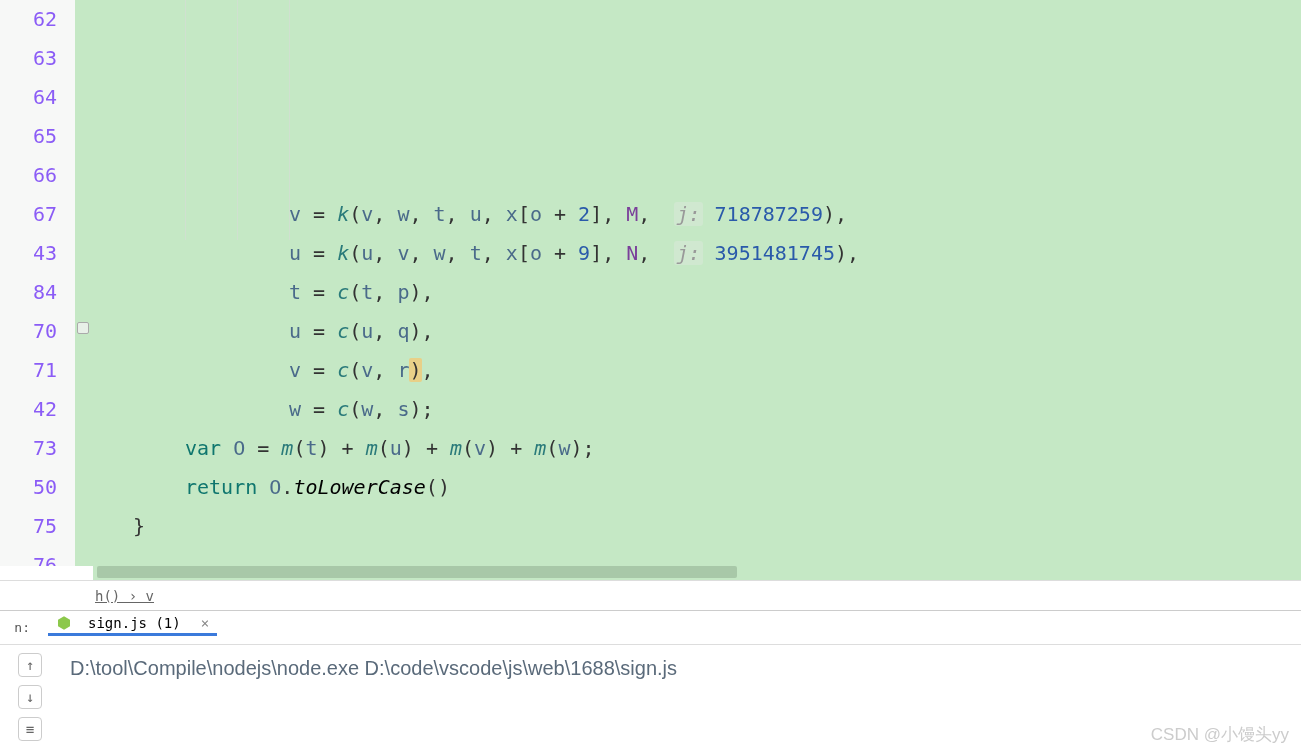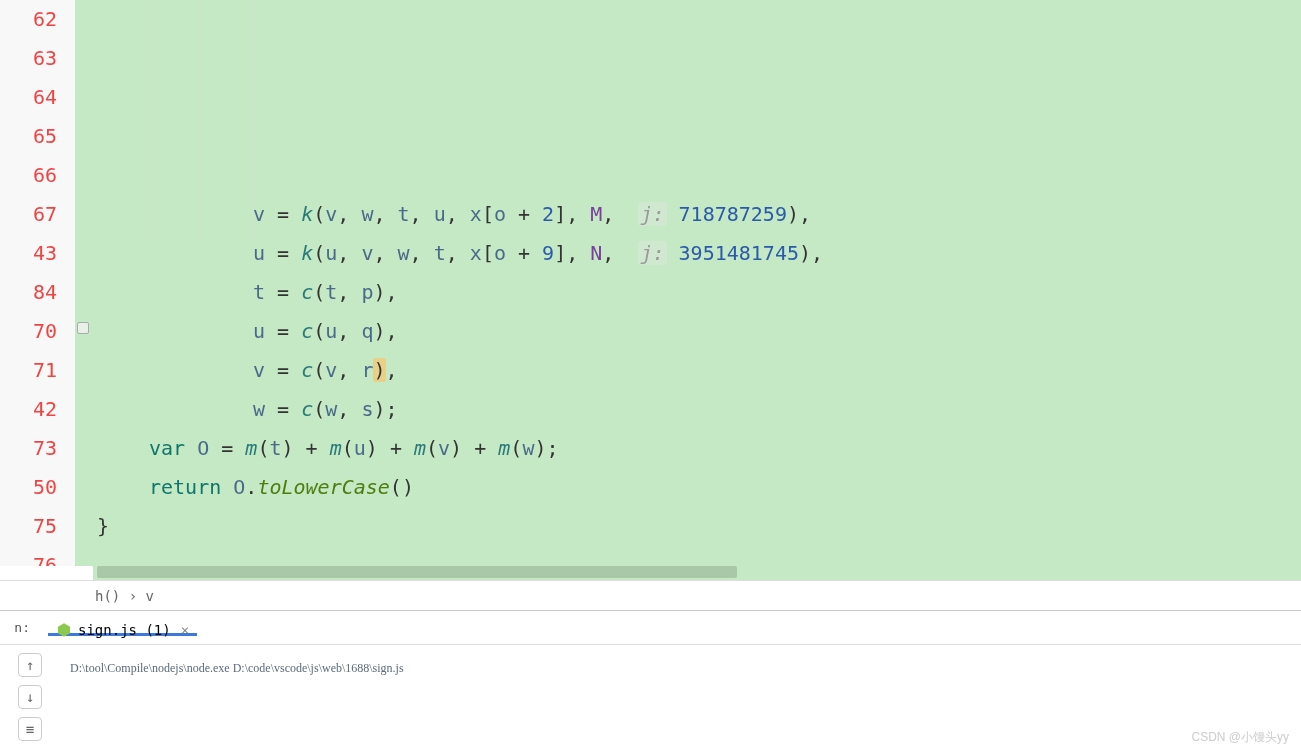--- a/index.html
+++ b/index.html
@@ -15,21 +15,21 @@
 }
 .editor-area {
   display: flex;
   flex: 1;
   overflow: hidden;
   background: #c5e8c5;
 }
 .gutter {
   width: 75px;
   background: #f7f8f7;
-  color: #ef4444;
+  color: #8b5cf6;
   text-align: right;
   padding-right: 18px;
   font-size: 20px;
   line-height: 39px;
   user-select: none;
   position: relative;
 }
 .gutter-line { height: 39px; }
 .fold-strip {
   width: 18px;
@@ -46,25 +46,26 @@
   border-radius: 2px;
 }
 .code-body {
   flex: 1;
   background: #c5e8c5;
   line-height: 39px;
   font-size: 20px;
   white-space: pre;
   overflow: hidden;
   position: relative;
+  margin-left: 36px;
 }
 .code-line { height: 39px; padding-left: 4px; color: #333; }
 .kw { color: #0f766e; font-weight: 500; }
 .fn { color: #2a7a7a; font-style: italic; }
-.fn-call { color: #4d7c0f; font-style: italic; }
+.fn-call { color: #000000; font-style: italic; }
 .ident { color: #4a6a8a; }
 .purple { color: #7a3f9a; }
 .num { color: #2a5aaa; }
 .hint { color: #999; font-style: italic; background: #d0e8d0; padding: 0 2px; border-radius: 3px; }
 .bracket-hl { background: #e8d088; border-radius: 2px; }
 .vline {
   position: absolute;
   width: 1px;
   background: #d0e0d0;
   top: 0;
@@ -85,43 +86,44 @@
   width: 640px;
 }
 .breadcrumb {
   height: 30px;
   border-top: 1px solid #ddd;
   background: #fff;
   font-size: 14px;
   color: #666;
   padding-left: 95px;
   line-height: 30px;
+  text-decoration: underline;
 }
 .run-bar {
   height: 34px;
   border-top: 1px solid #ccc;
   background: #fff;
   display: flex;
   align-items: center;
   font-size: 14px;
 }
 .run-label {
   width: 30px;
   text-align: right;
   color: #555;
   font-size: 13px;
 }
 .tab {
   display: inline-flex;
-  align-items: flex-start;
+  align-items: flex-end;
   padding: 2px 8px;
   margin-left: 18px;
   border-bottom: 3px solid #3b7adb;
   height: 16px;
-  gap: 6px;
+  gap: 16px;
 }
 .tab-icon {
   width: 16px;
   height: 16px;
   display: inline-flex;
   align-items: center;
   justify-content: center;
 }
 .tab-close { color: #888; font-size: 14px; margin-left: 4px; cursor: pointer; }
 .console-area {
@@ -148,32 +150,32 @@
   display: flex;
   align-items: center;
   justify-content: center;
   color: #666;
   font-size: 14px;
   cursor: pointer;
 }
 .console-out {
   flex: 1;
   padding: 6px 10px;
-  font-family: Liberation Serif, serif;
-  font-size: 12px;
+  font-family: Liberation Sans, sans-serif;
+  font-size: 20px;
   line-height: 34px;
 }
 .cmd-line { color: #5a6a7a; }
 .out-line { color: #222; }
 .watermark {
   position: absolute;
   right: 12px;
   bottom: 6px;
   color: #ccc;
-  font-size: 12px;
+  font-size: 17px;
   font-family: sans-serif;
 }
 </style>
 </head>
 <body>
 
 <div class="editor-area">
   <div class="gutter" id="gutter">
       <div class="gutter-line">62</div>
       <div class="gutter-line">63</div>

